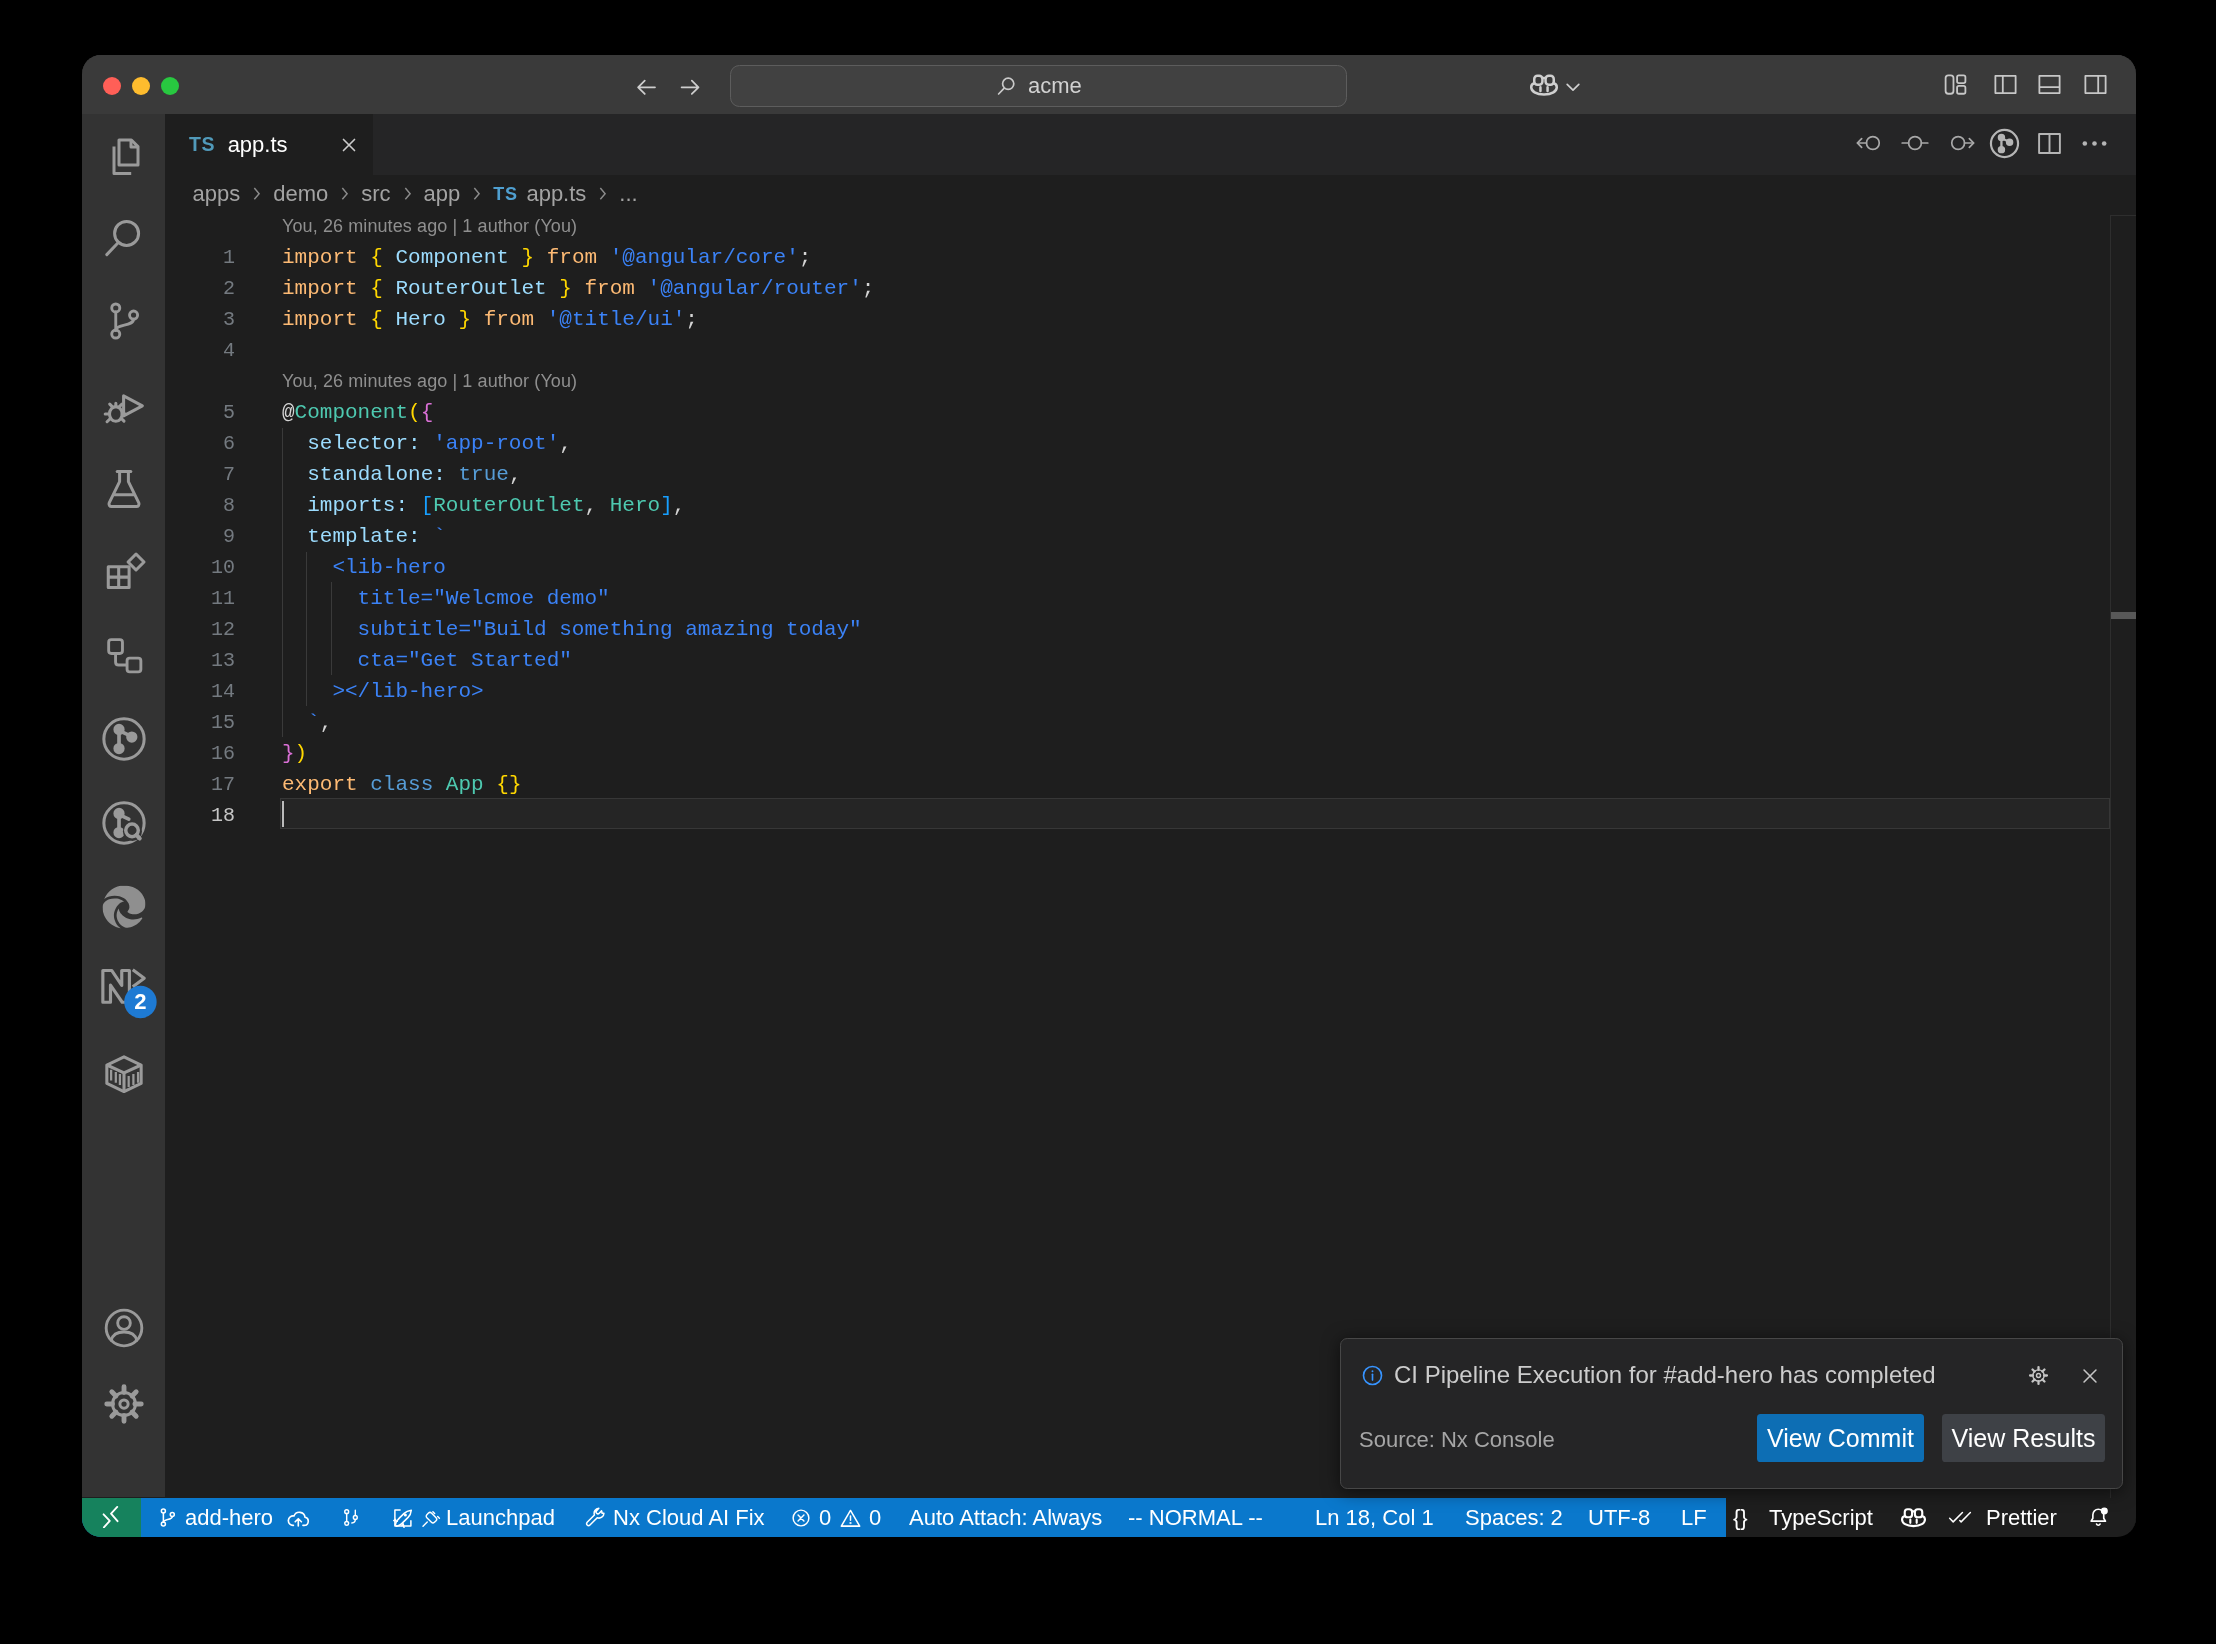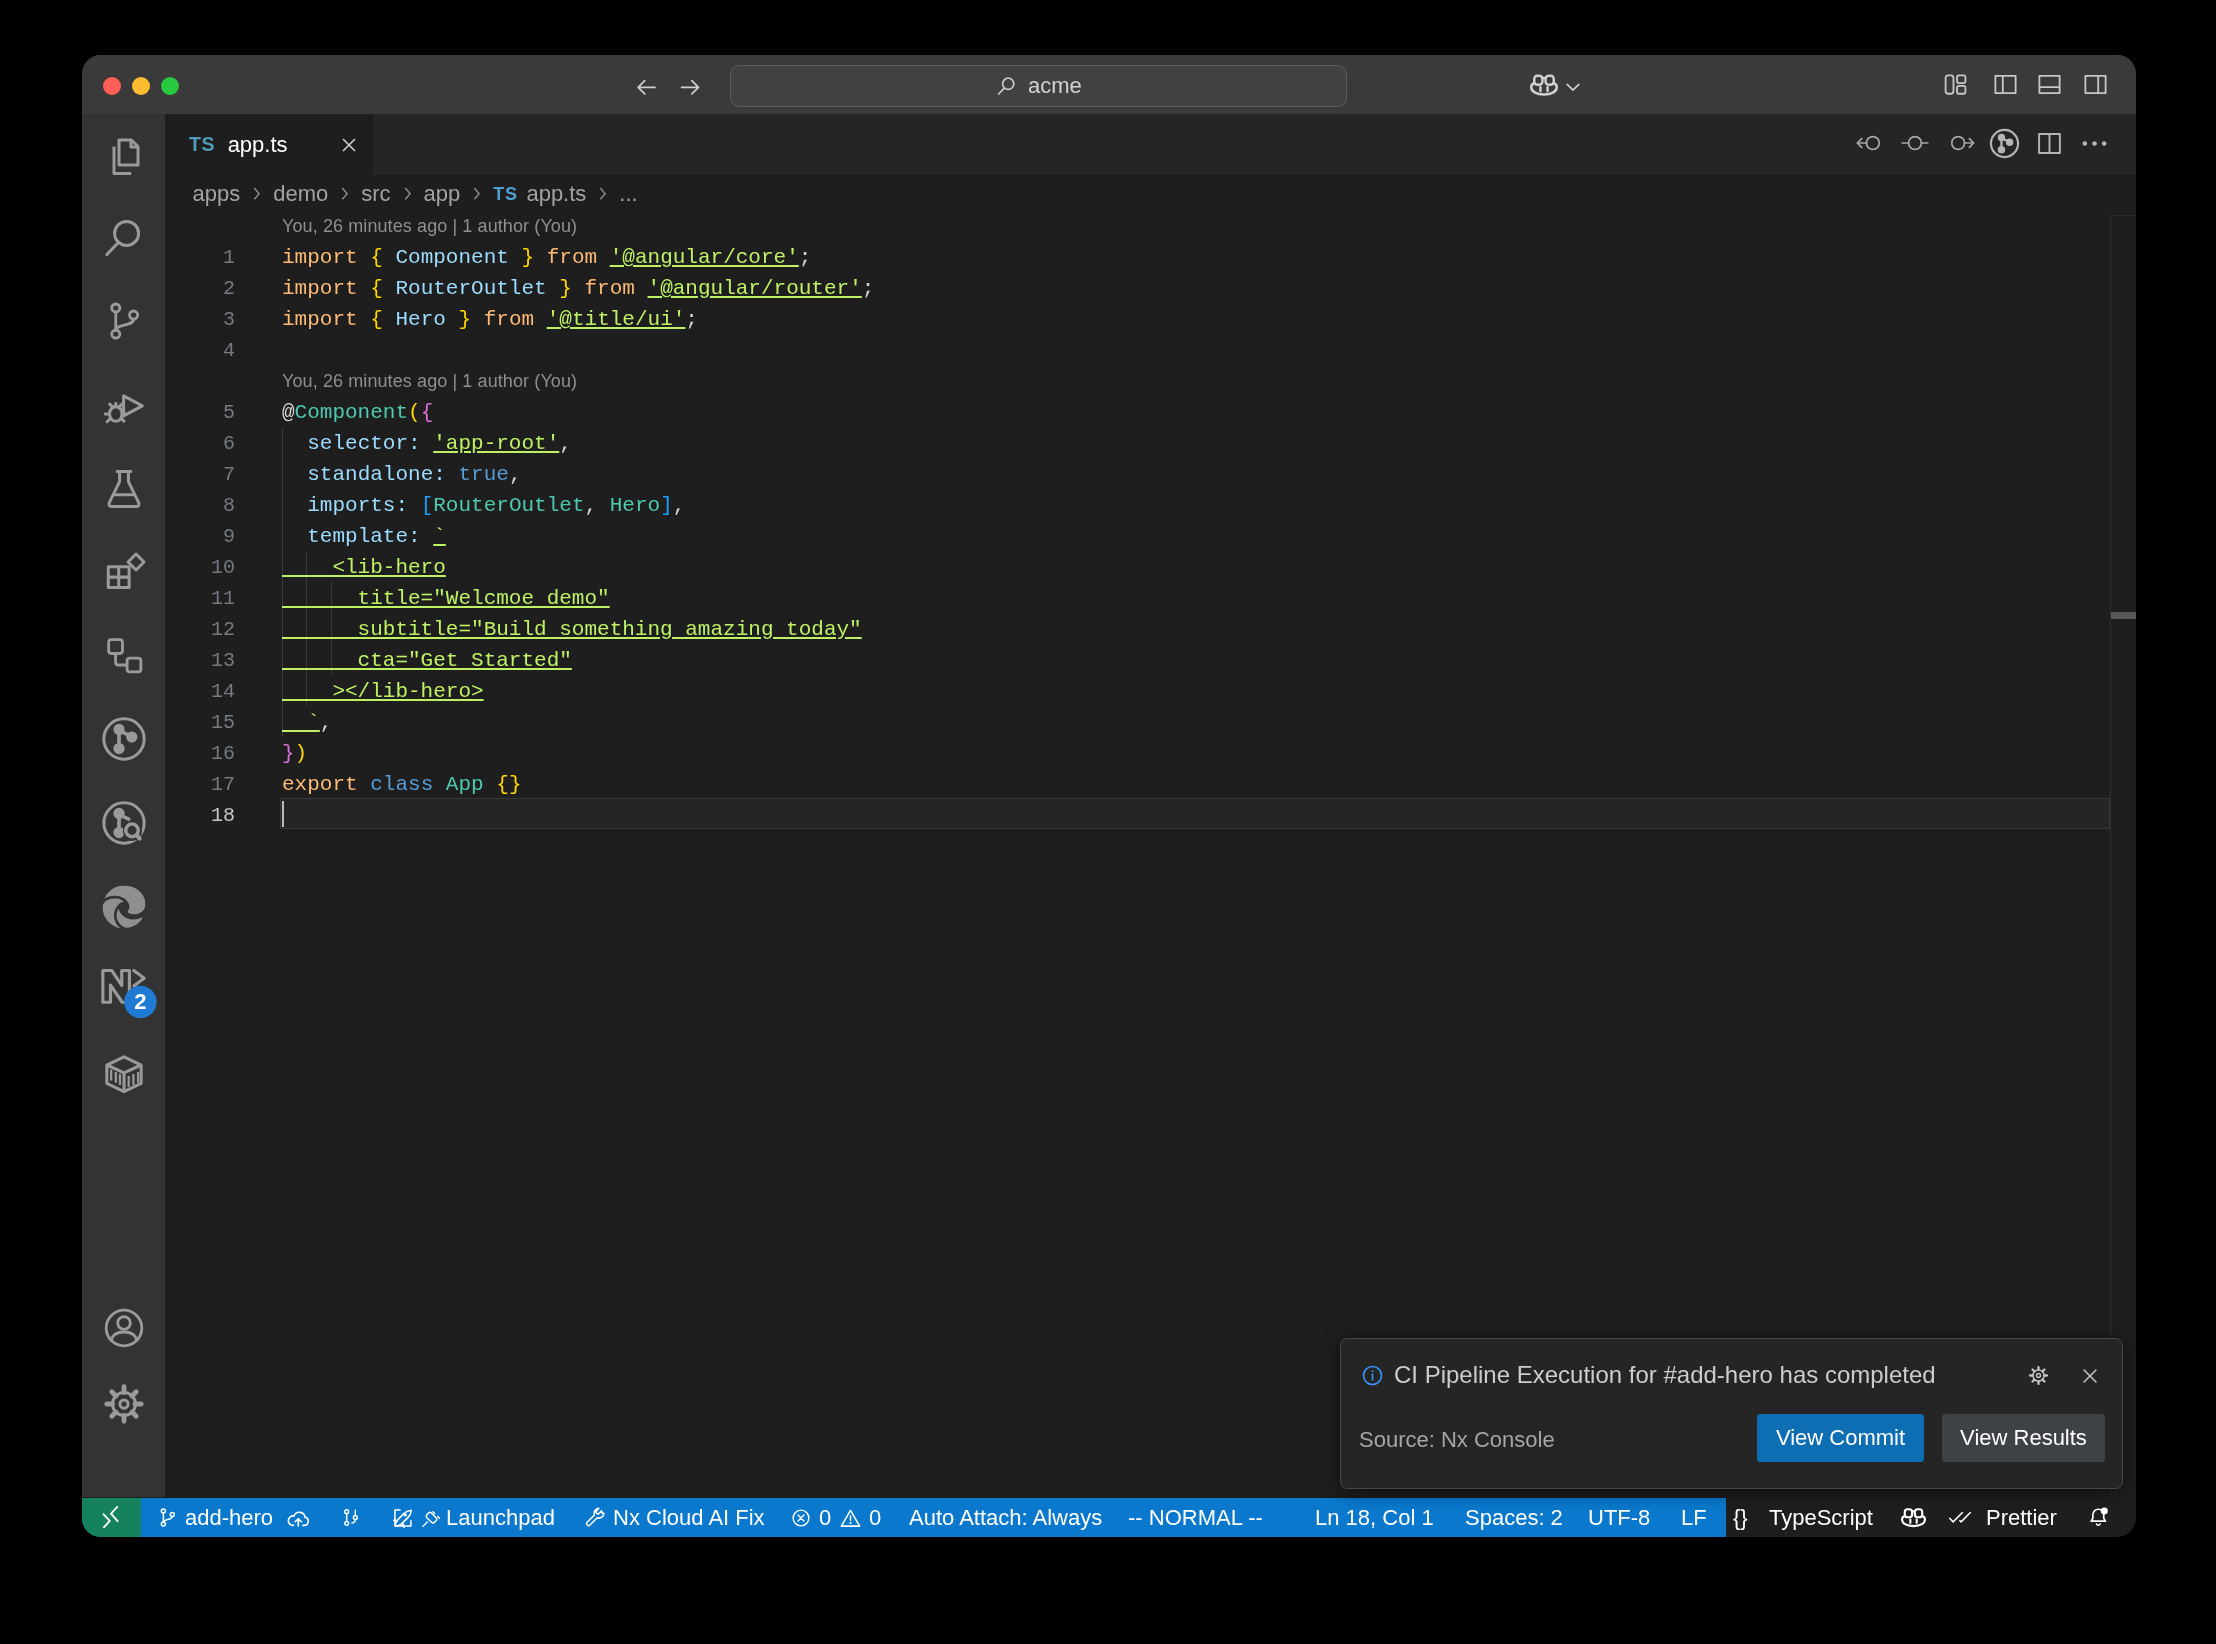--- a/index.html
+++ b/index.html
@@ -38,21 +38,21 @@
   font-family:"Liberation Mono", monospace; font-size:20px; line-height:31px; color:#747a80;
   white-space:pre; }
 .gutter .cl { color:#c6c6c6; }
 .code { position:absolute; left:200px; top:156px;
   font-family:"Liberation Mono", monospace; font-size:21px; line-height:31px; color:#d4d4d4;
   white-space:pre; }
 .code .lens { font-family:"Liberation Sans", sans-serif; font-size:18px; color:#8f8f8f; letter-spacing:0.1px;}
 .kw { color:#fdba74; }
 .var { color:#9cdcfe; }
 .cls { color:#4ec9b0; }
-.str { color:#bef264;text-decoration:underline; }
+.str { color:#3b82f6; }
 .kb { color:#569cd6; }
 .b1 { color:#ffd700; }
 .b2 { color:#da70d6; }
 .b3 { color:#179fff; }
 .guide { position:absolute; width:1.1px; background:#3a3a3a; }
 .curline { position:absolute; left:198px; top:743px; width:1830px; height:31px;
   background:rgba(255,255,255,0.035); border:1.1px solid rgba(255,255,255,0.085); }
 .cursor { position:absolute; left:200px; top:746px; width:2.2px; height:26px; background:#bbbbbb; }
 .ruler-v { position:absolute; left:2028px; top:160px; width:1.1px; height:1283px; background:#2e2e2e; }
 .ruler-h { position:absolute; left:2028px; top:160px; width:26px; height:1.1px; background:#2e2e2e; }
@@ -61,21 +61,21 @@
 .statusbar { position:absolute; left:0; top:1443px; width:1644px; height:39px; background:#0a78cc;
   color:#ffffff; font-size:22px; }
 .statusbar .green { position:absolute; left:0; top:0; width:59px; height:39px; background:#16825d; }
 .sitem { position:absolute; top:0; height:39px; display:flex; align-items:center; white-space:nowrap; }
 
 .toast { position:absolute; left:1258px; top:1283px; width:783px; height:151px;
   background:#252526; border:0.7px solid #474747; border-radius:7.2px;
   box-shadow:0 2.9px 17.4px rgba(0,0,0,.55); }
 .toast .title { position:absolute; left:53px; top:22.4px; font-size:24px; color:#cccccc; }
 .toast .src { position:absolute; left:18px; top:88px; font-size:22px; color:#a6a6a6; }
-.btn { position:absolute; top:75px; height:48px; border-radius:3.6px; color:#ffffff; font-size:22px;
+.btn { position:absolute; top:75px; height:48px; border-radius:3.6px; color:#ffffff; font-size:25px;
   display:flex; align-items:center; justify-content:center; }
 .btn.commit { left:416px; width:167px; background:#0d6eb4; }
 .btn.results { left:601px; width:163px; background:#3e4146; }
 </style>
 </head>
 <body>
 <div class="win">
   <div class="titlebar">
     <div class="tl r"></div>
       <div class="tl y"></div>

